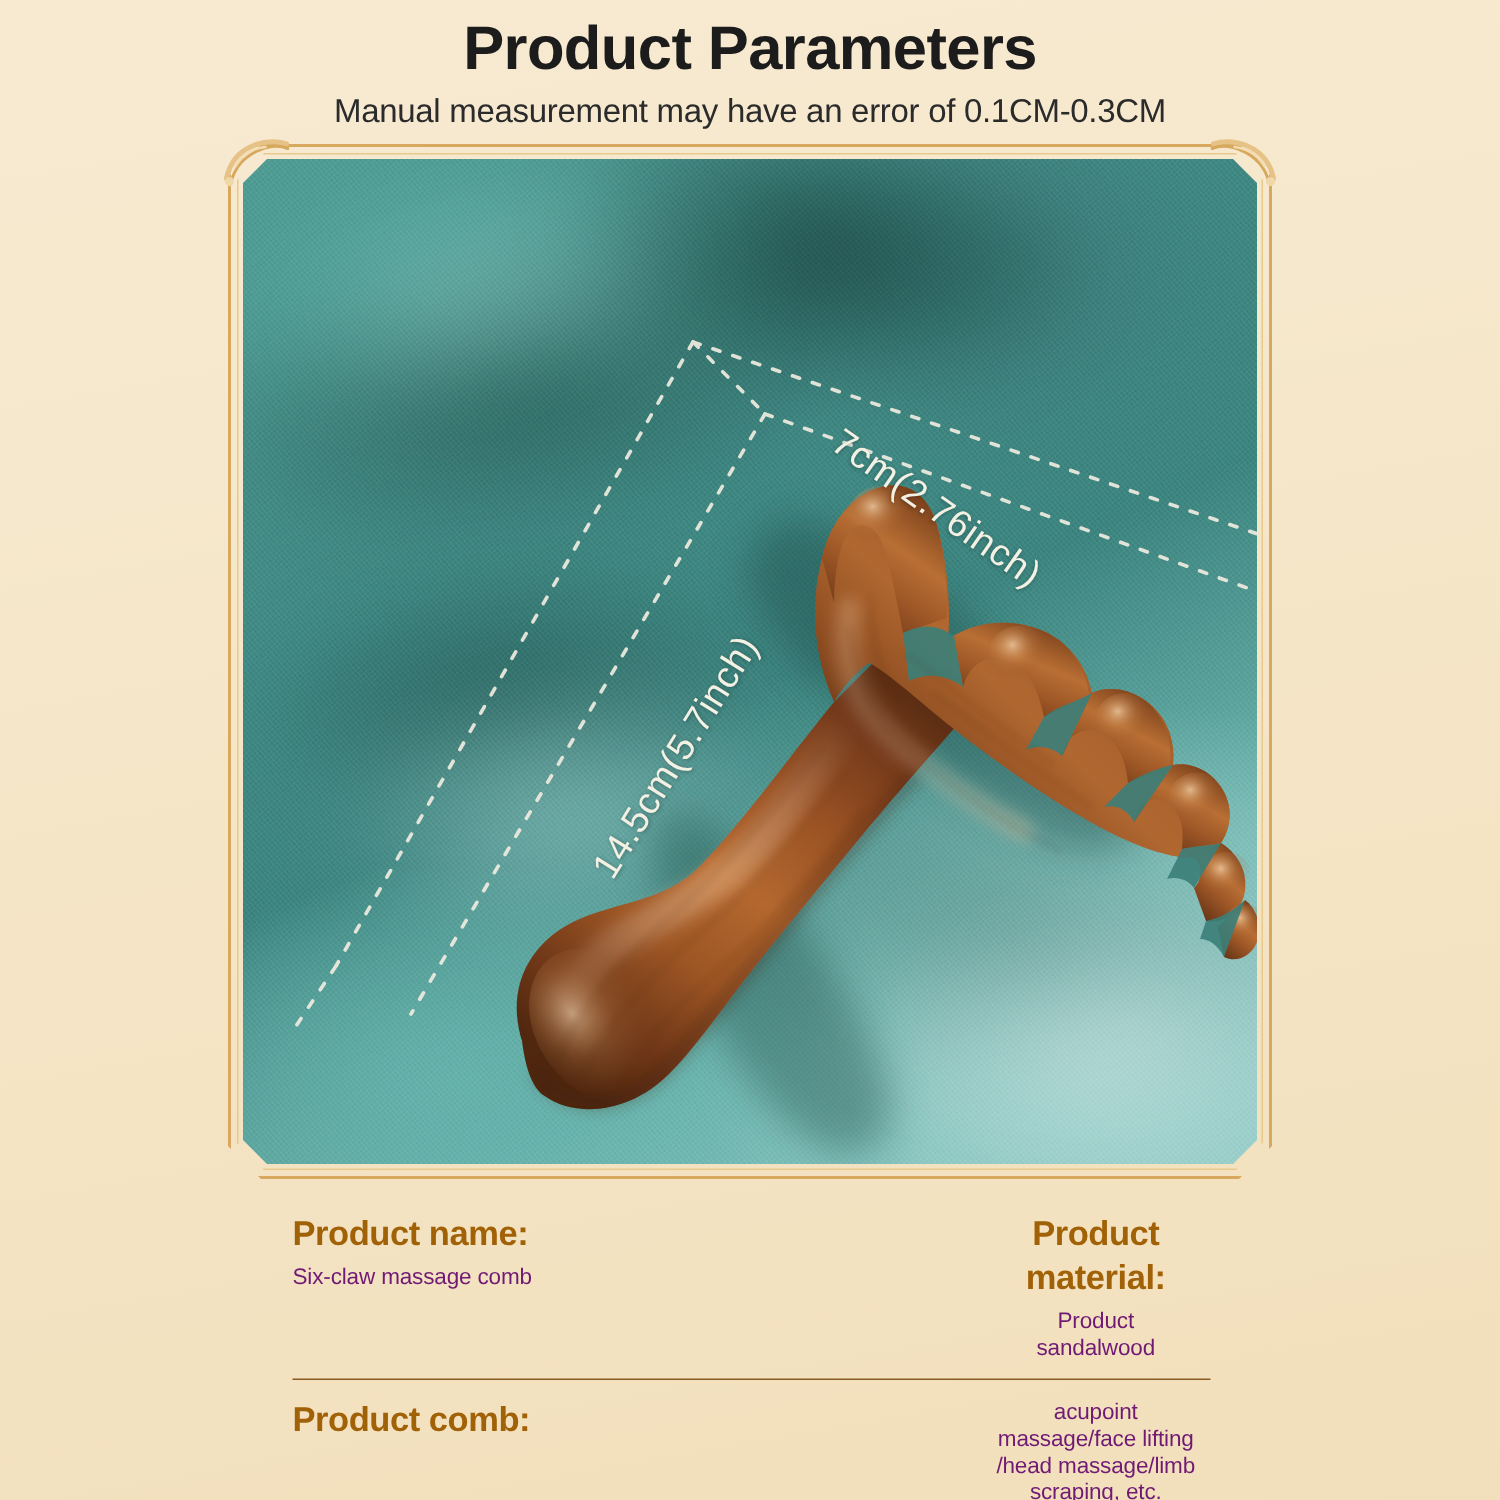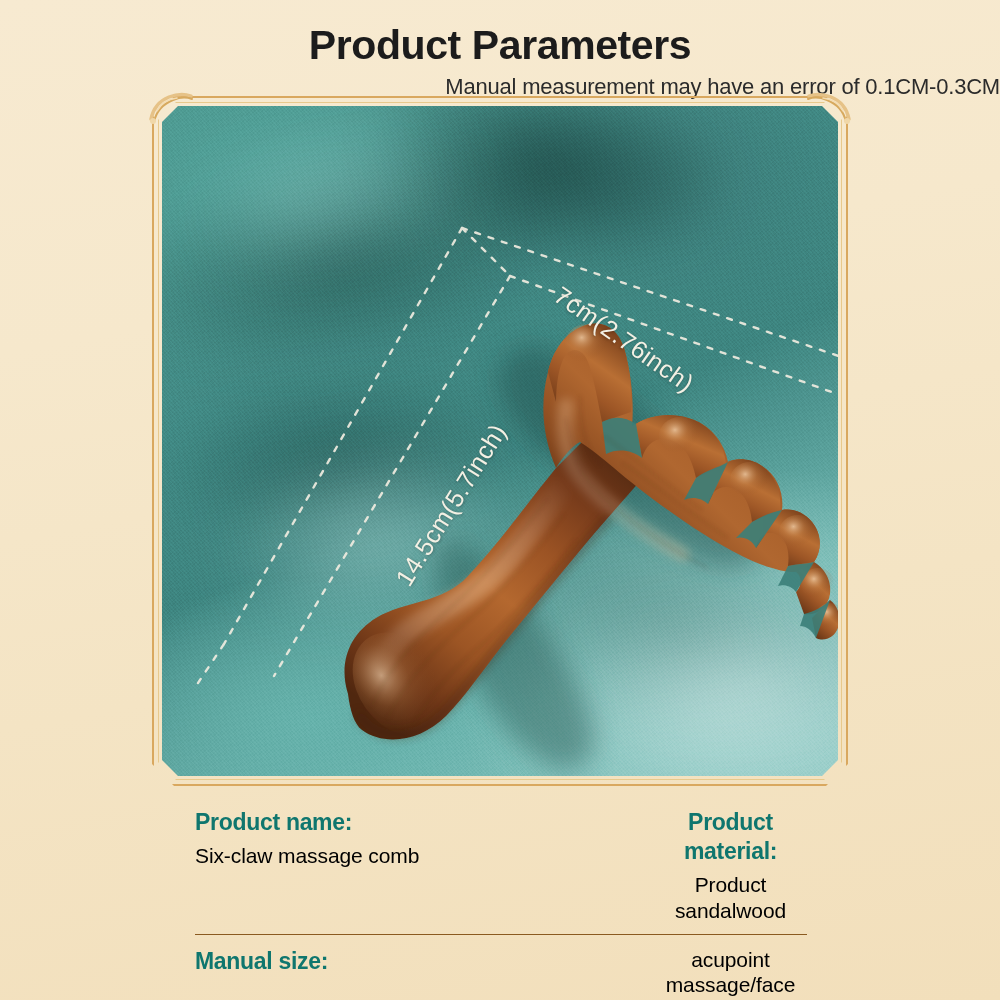--- a/index.html
+++ b/index.html
@@ -7,28 +7,28 @@
   html, body {
     width:1000px; height:1000px; overflow:hidden;
     font-family:"Liberation Sans", sans-serif;
   }
   body {
     position:relative;
     background:linear-gradient(170deg,#f7ead1 0%,#f6e8cc 30%,#f4e4c4 62%,#f2dfbb 100%);
   }
 
   
-  .header { position:absolute; top:0; left:0; width:1000px; text-align:center;margin-top:13px; }
+  .header { position:absolute; top:0; left:0; width:1000px; text-align:center; }
   .page-title {
     font-size:41px; font-weight:bold; color:#1c1c1c;
     letter-spacing:-0.4px; line-height:1.12; padding-top:10px;
   }
   .page-subtitle {
     font-size:22px; color:#2b2b2b; letter-spacing:-0.2px;
-    line-height:1.2; padding-top:5px;text-align:right;
+    line-height:1.2; padding-top:5px;
   }
 
   
   .photo-frame {
     position:absolute; left:152px; top:96px; width:696px; height:690px;
   }
   .frame-border {
     position:absolute; inset:0;
     border:2px solid #d9a85f;
     clip-path:polygon(22px 0,calc(100% - 22px) 0,100% 22px,100% calc(100% - 22px),
@@ -105,25 +105,25 @@
   }
   .dim-width  { left:395px; top:172px; transform:rotate(35deg); transform-origin:0 50%; }
   .dim-height { left:240px; top:463px; transform:rotate(-58deg); transform-origin:0 50%; }
 
   
   .specs { position:absolute; left:195px; top:808px; width:612px; }
   .spec-row { position:relative; display:flex; }
   .spec-cell { width:50%; padding-right:10px; }
   .spec-cell.right { padding-left:163px; width:50%;text-align:center; }
   .spec-label {
-    font-size:23px; font-weight:bold; color:#0f766e;
+    font-size:23px; font-weight:bold; color:#a16207;
     letter-spacing:-0.3px; line-height:1.25;
   }
   .spec-value {
-    font-size:21px; color:#000000; letter-spacing:-0.1px;
+    font-size:15px; color:#701a75; letter-spacing:-0.1px;
     line-height:1.24; padding-top:6px;
   }
   .spec-value.tight { padding-top:1px; line-height:1.18; }
   .divider { height:1.6px; background:#8a5a20; margin:10px 0 0 0; }
   .row2 { margin-top:12px; }
 </style>
 </head>
 <body>
 
 <div class="header">
@@ -357,21 +357,21 @@
     <div class="spec-cell right">
       <div class="spec-label">Product material:</div>
       <div class="spec-value">Product sandalwood</div>
     </div>
   </div>
 
   <div class="divider"></div>
 
   <div class="spec-row row2">
     <div class="spec-cell">
-      <div class="spec-label">Manual size:</div>
+      <div class="spec-label">Product comb:</div>
     </div>
     <div class="spec-cell right">
       <div class="spec-value tight" style="white-space:pre-line">acupoint massage/face lifting
 /head massage/limb scraping, etc.</div>
     </div>
   </div>
 
 </div>
 
 </body></html>

